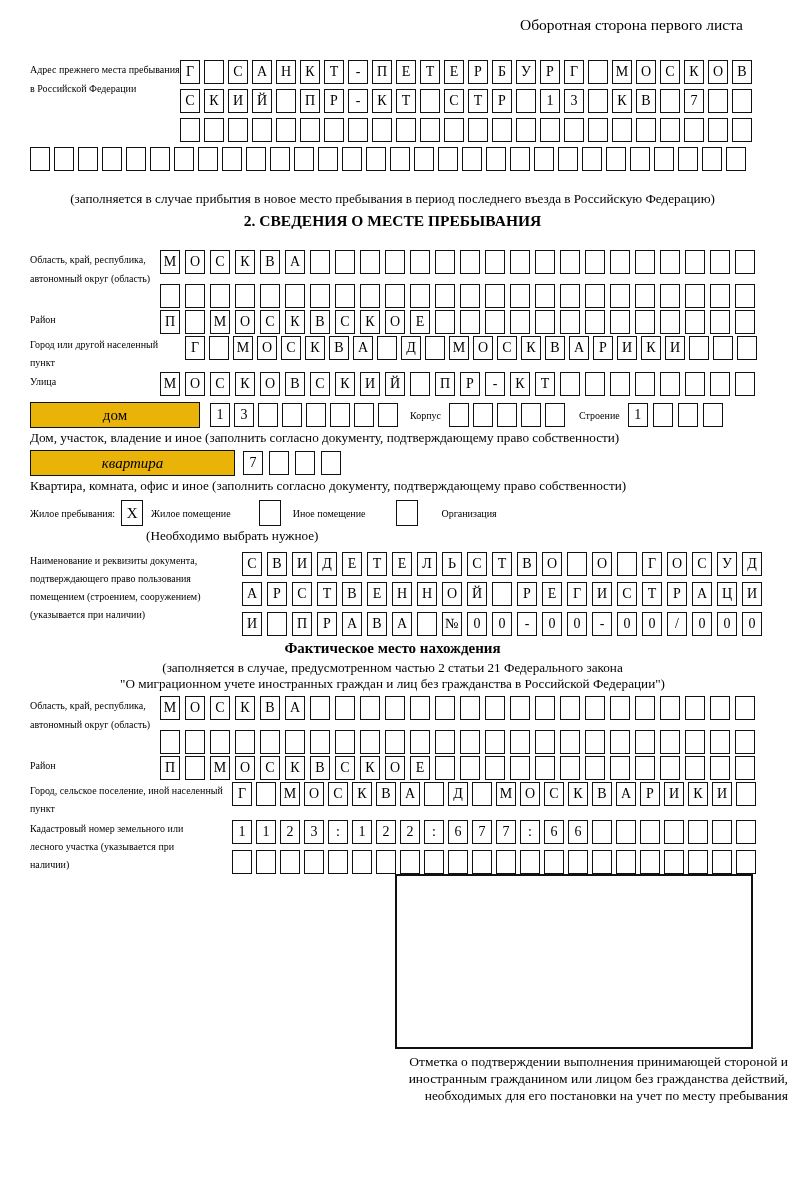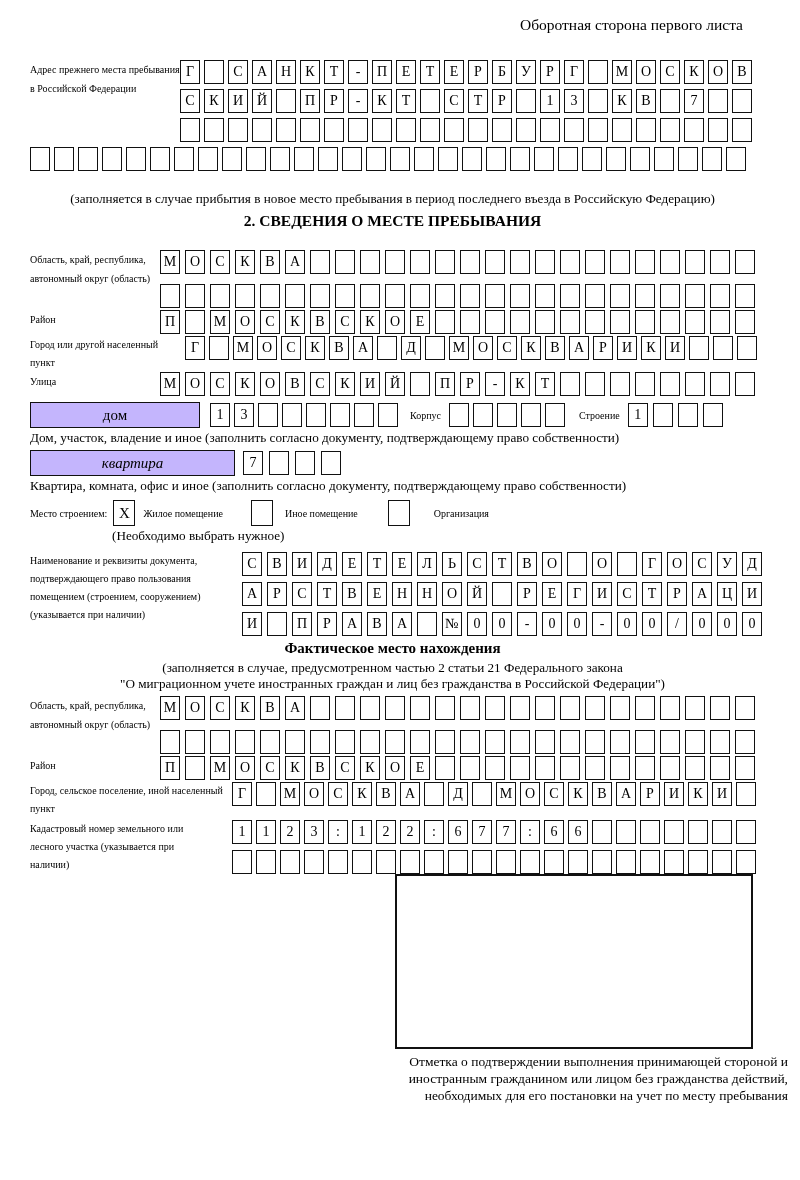--- a/index.html
+++ b/index.html
@@ -22,21 +22,21 @@
 
   .cb { width:20px; height:24px; border:1.5px solid #111; flex:none; display:flex;
         align-items:center; justify-content:center; font-size:14px; background:#fff; }
 
   .cap { font-size:13.2px; line-height:16px; }
   .cap.center { text-align:center; }
 
   .sec-title { text-align:center; font-weight:bold; font-size:15.5px; margin:5px 0 3px 0; }
 
   .wrect { border:1.5px solid #111; height:26px; display:flex; align-items:center;
-           justify-content:center; font-size:15px; flex:none; background:#c4b5fd; }
+           justify-content:center; font-size:15px; flex:none; background:#eab308; }
 
   .chk { width:22px; height:26px; border:1.5px solid #111; display:flex; align-items:center;
          justify-content:center; font-size:15px; flex:none; background:#fff; }
 
   .stamp-box { border:2px solid #111; width:358px; height:175px; margin-left:365px; background:#fff; }
   .stamp-cap { width:410px; margin-left:348px; margin-top:4px; text-align:right;
                font-size:13.5px; line-height:17px; }
 
   .mt2{margin-top:2px;} .mt3{margin-top:20px;} .mt4{margin-top:4px;} .mt5{margin-top:5px;}
   .mt6{margin-top:6px;} .mt8{margin-top:8px;}
@@ -352,29 +352,29 @@
     <div class="boxes g6" style="margin-left:8px;">
         <div class="cb">7</div>
         <div class="cb">&nbsp;</div>
         <div class="cb">&nbsp;</div>
         <div class="cb">&nbsp;</div>
       </div>
   </div>
   <div class="cap mt2">Квартира, комната, офис и иное (заполнить согласно документу, подтверждающему право собственности)</div>
 
   <div class="frow mt6" style="align-items:center;">
-    <div class="lbl">Место строением:</div>
+    <div class="lbl">Жилое пребывания:</div>
     <div class="chk" style="margin-left:6px;">X</div>
     <div class="lbl" style="margin-left:8px;">Жилое помещение</div>
     <div class="chk" style="margin-left:28px;"></div>
     <div class="lbl" style="margin-left:12px;">Иное помещение</div>
     <div class="chk" style="margin-left:30px;"></div>
     <div class="lbl" style="margin-left:24px;">Организация</div>
   </div>
-  <div class="cap mt2" style="margin-left:82px;">(Необходимо выбрать нужное)</div>
+  <div class="cap mt2" style="margin-left:116px;">(Необходимо выбрать нужное)</div>
 
   <div class="frow mt8">
     <div class="lbl s w212">Наименование и реквизиты документа, подтверждающего право пользования помещением (строением, сооружением) (указывается при наличии)</div>
     <div class="rows p30">
       <div class="boxes g5">
           <div class="cb">С</div>
           <div class="cb">В</div>
           <div class="cb">И</div>
           <div class="cb">Д</div>
           <div class="cb">Е</div>

